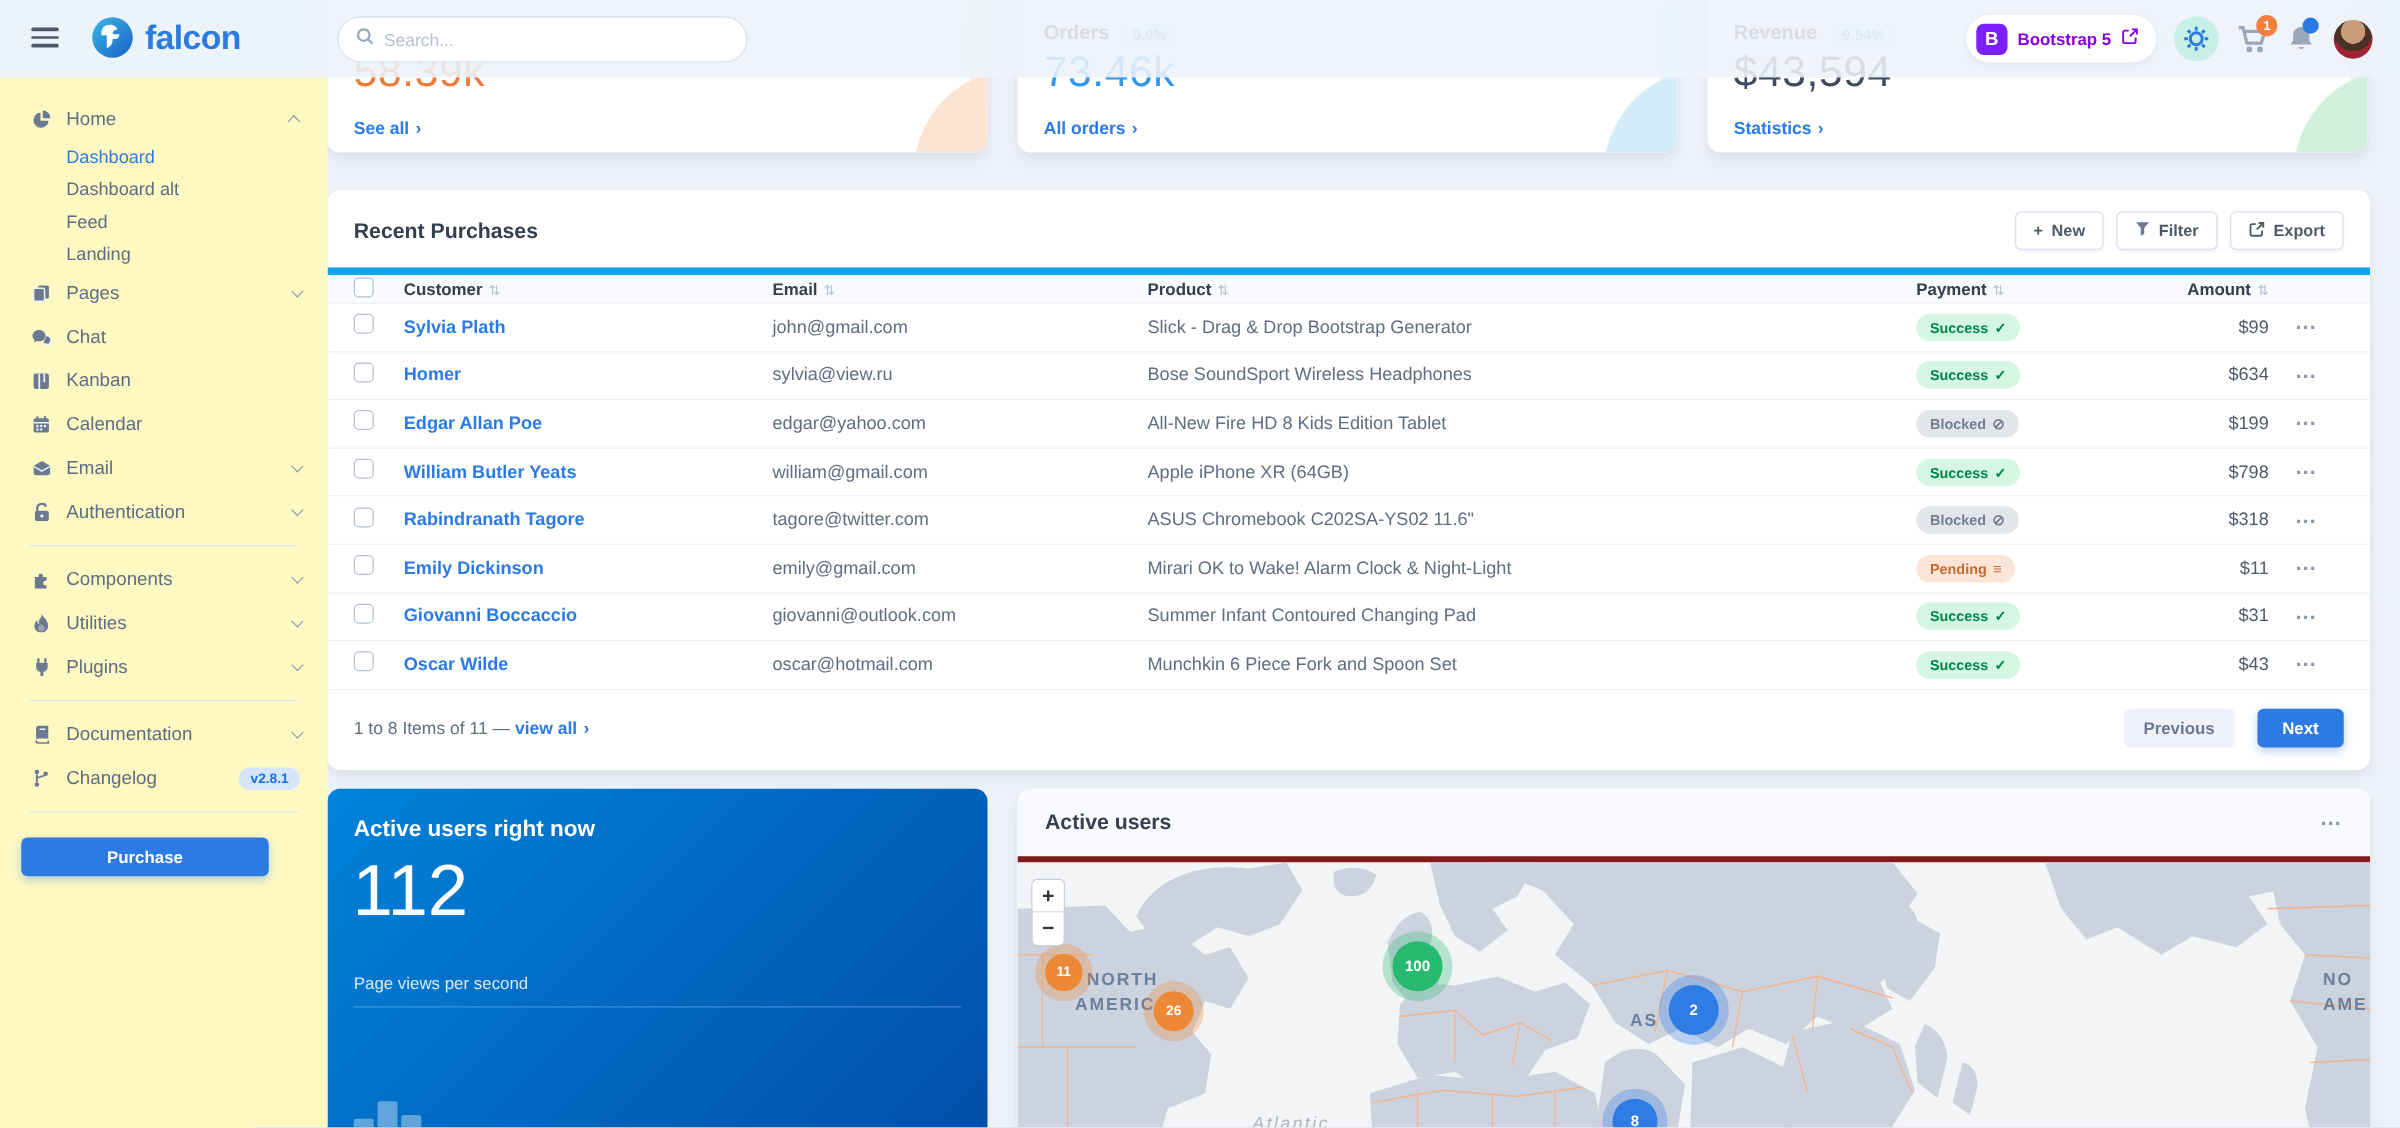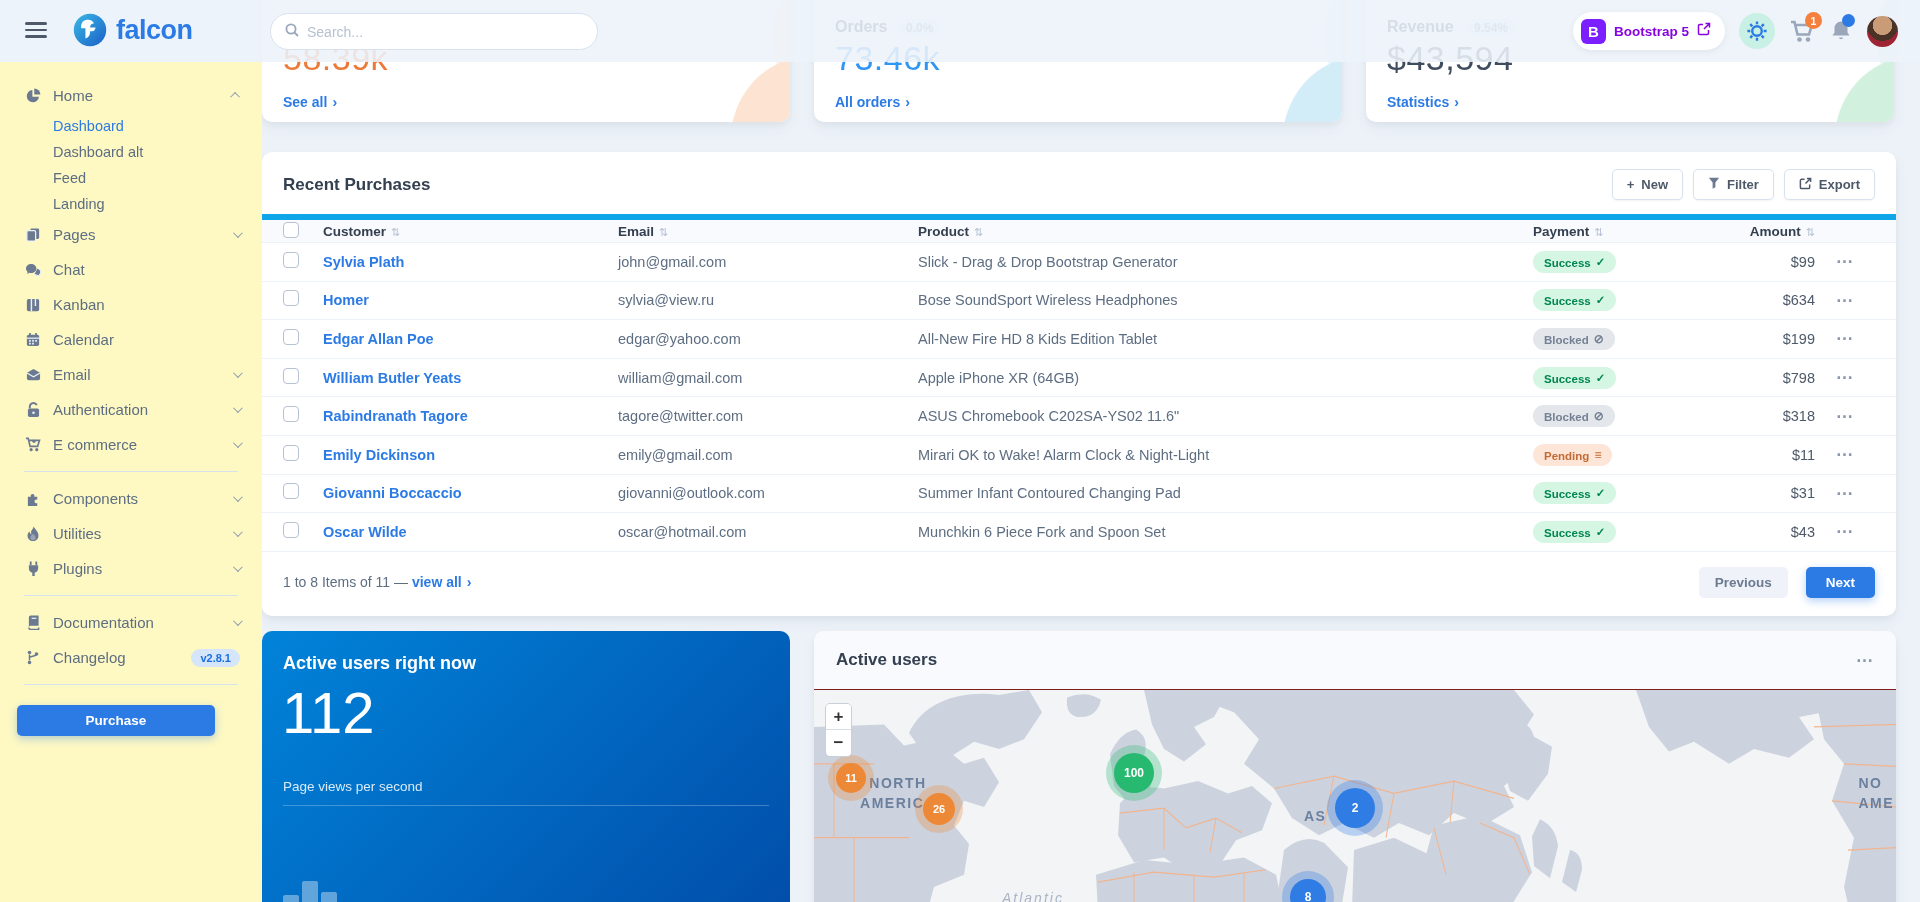--- a/index.html
+++ b/index.html
@@ -127,21 +127,21 @@
   .an-div { position:absolute; top:174px; left:21px; right:21px; border-top:1px solid rgba(255,255,255,.25); }
   .an-bars { position:absolute; left:0; right:0; bottom:0; height:90px; }
   .an-bar { position:absolute; bottom:0; background:rgba(255,255,255,.38); border-radius:2px 2px 0 0; }
   .an-bar.b0 { left:21px;  width:16px; height:56px; }
   .an-bar.b1 { left:40px;  width:16px; height:70px; }
   .an-bar.b2 { left:59px;  width:16px; height:59px; }
 
   
   .map-card { position:relative; width:1082px; height:320px; background:#fff; border-radius:10px; overflow:hidden;
               box-shadow:0 7px 14px rgba(65,69,88,.05), 0 3px 6px rgba(0,0,0,.04); }
-  .map-head { height:59px; background:#f9fafd; border-bottom:1px solid #7f1d1d; display:flex; align-items:center;
+  .map-head { height:59px; background:#f9fafd; border-bottom:5px solid #7f1d1d; display:flex; align-items:center;
               justify-content:space-between; padding:0 22px; }
   .map-title { font-size:17px; font-weight:600; color:#344050; }
   .map-area { position:relative; width:100%; height:261px; background:#f3f4f6; }
   .map-area svg.world { position:absolute; inset:0; }
   .zoom-ctl { position:absolute; left:11px; top:13px; width:27px; border:1px solid #c9cfd8; border-radius:5px; overflow:hidden; z-index:5; }
   .zoom-btn { width:100%; height:26px; background:#fff; border:0; font-size:17px; font-weight:700; color:#333;
               cursor:pointer; font-family:inherit; line-height:24px; }
   .zoom-btn.zin { border-bottom:1px solid #d8dde4; }
   .mk { position:absolute; border-radius:50%; color:#fff; font-weight:700; display:flex; align-items:center;
         justify-content:center; cursor:pointer; z-index:4; }
@@ -508,32 +508,20 @@
       </li>
       <li class="s-item">
         <span class="s-ico">
             <svg width="13" height="15" viewBox="0 0 14 16">
               <path d="M3 7V5a4 4 0 0 1 7.6-1.7" fill="none" stroke="#6c7a91" stroke-width="2"></path>
               <rect class="ink" x="1" y="7" width="12" height="9" rx="1.8"></rect>
               <circle cx="7" cy="11.5" r="1.4" fill="#edf2f9"></circle>
             </svg>
           </span>
         <span class="s-label">Authentication</span>
-        <span class="chev down"></span>
-      </li>
-      <li class="s-item">
-        <span class="s-ico">
-            <svg width="16" height="15" viewBox="0 0 17 16">
-              <path fill="none" stroke="#6c7a91" stroke-width="1.8" d="M1 1.5h2.4l2 8.5h8l2-6.5H4"></path>
-              <circle class="ink" cx="6.5" cy="13.5" r="1.7"></circle>
-              <circle class="ink" cx="12.5" cy="13.5" r="1.7"></circle>
-              <path d="M9.5 3v3.5 M7.8 4.7h3.5" stroke="#6c7a91" stroke-width="1.6"></path>
-            </svg>
-          </span>
-        <span class="s-label">E commerce</span>
         <span class="chev down"></span>
       </li>
 
       <hr class="s-div">
 
       <li class="s-item">
         <span class="s-ico">
             <svg width="15" height="15" viewBox="0 0 16 16">
               <path class="ink" d="M2 6h3.2a2 2 0 1 1 3.6 0H12v3.2a2 2 0 1 0 0 3.6V16H2z"></path>
             </svg>

